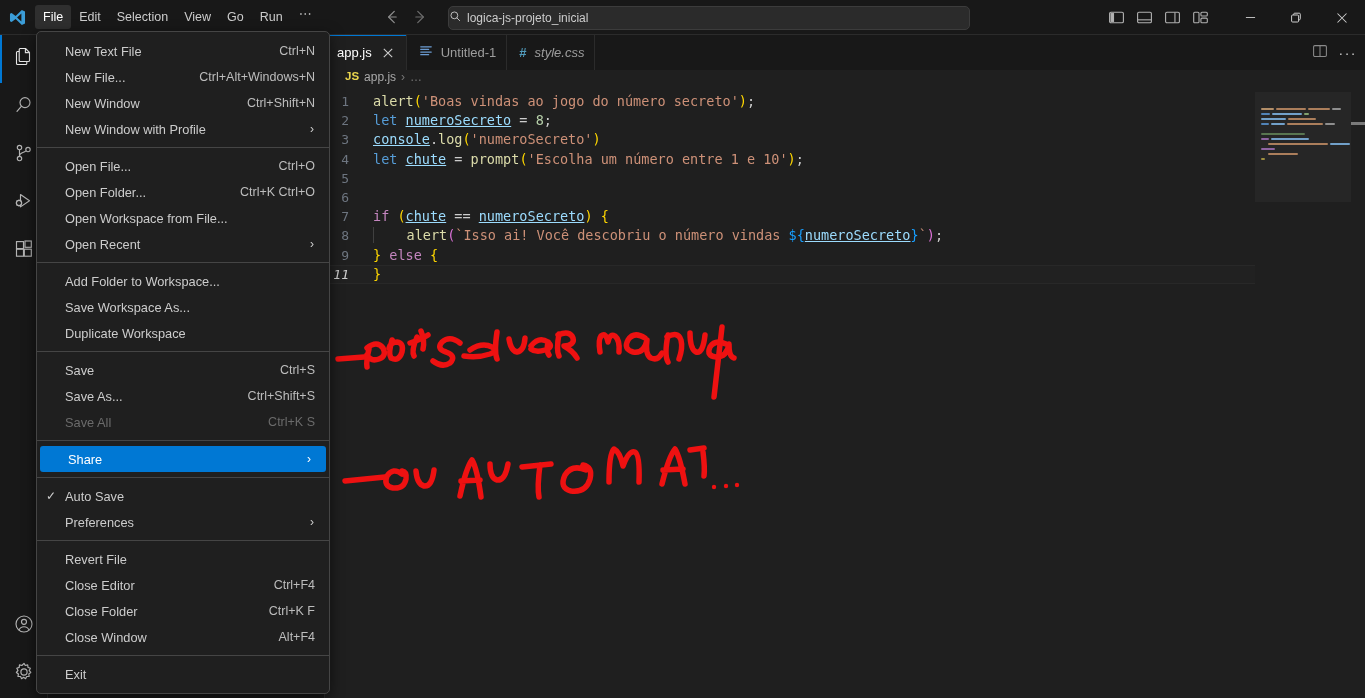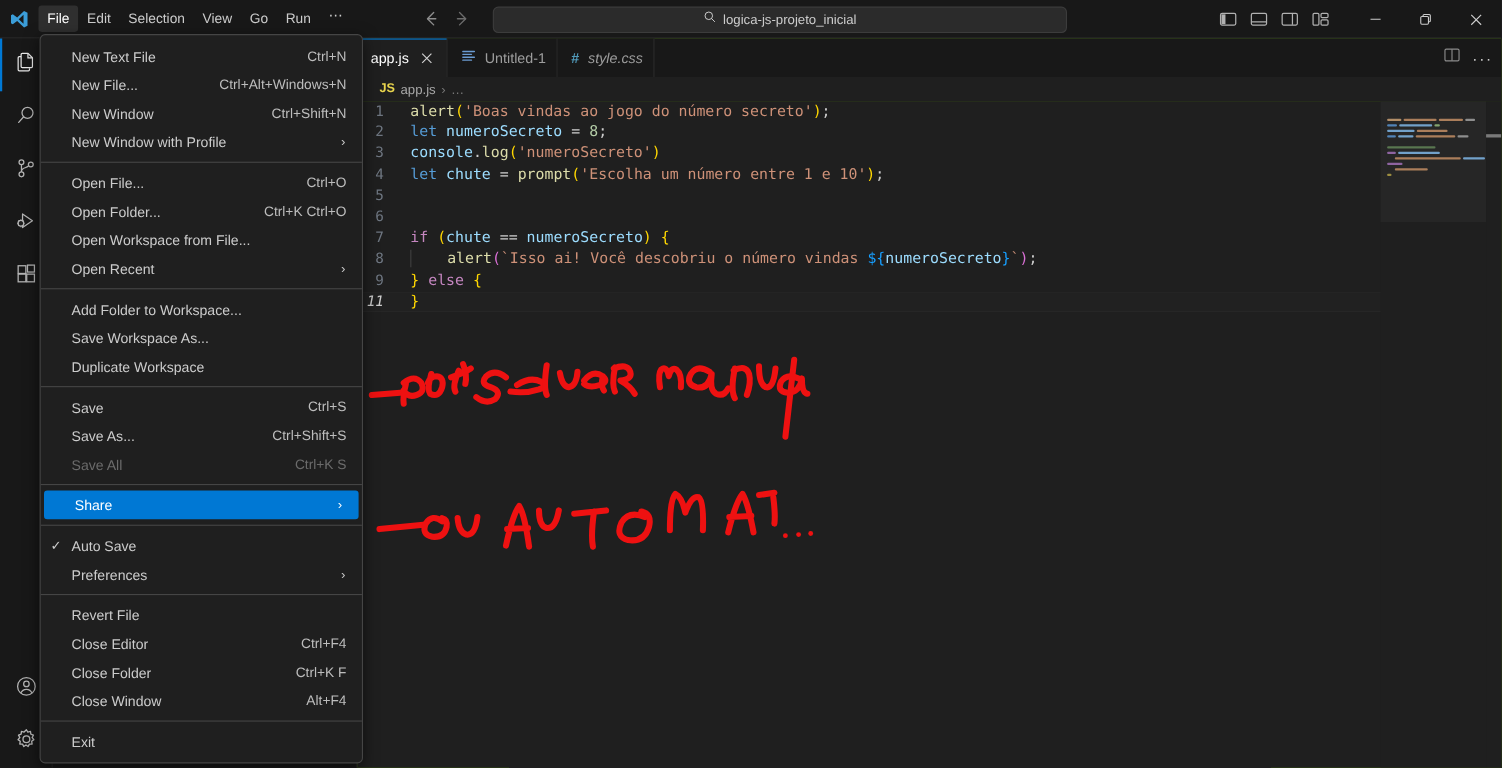--- a/index.html
+++ b/index.html
@@ -27,21 +27,21 @@
   }
   .menu-title.active { background: #2f2f2f; color: #ffffff; }
   .menu-title.dots { letter-spacing: 1px; font-size: 13px; padding-top: 1px;}
 
   .navbtns { display: flex; align-items: center; margin-left: 62px; gap: 10px; }
   .navarrow { width: 18px; height: 18px; opacity: .65; }
 
   .cmdcenter {
     position: absolute; left: 448px; top: 6px; width: 522px; height: 24px;
     background: #2b2b2b; border: 1px solid #3c3c3c; border-radius: 5px;
-    display: flex; align-items: center; justify-content: center; gap: 5px;
+    display: flex; align-items: center; gap: 5px;
   }
   .cmdcenter .label { font-size: 12px; color: #cccccc; }
 
   .winctl { position: absolute; right: 0; top: 0; height: 35px; display: flex; align-items: center; }
   .layout-icons { display: flex; align-items: center; gap: 11px; margin-right: 18px; }
   .layout-ico { width: 17px; height: 17px; opacity: .85; }
   .wbtn { width: 46px; height: 35px; display: flex; align-items: center; justify-content: center; }
 
   
   .activitybar {
@@ -80,21 +80,21 @@
   .tab.active::before {
     content: ''; position: absolute; top: 0; left: 0; right: 0; height: 1px; background: #0078d4;
   }
   .tab .ital { font-style: italic; }
   .tab-close { width: 16px; height: 16px; display: flex; align-items: center; justify-content: center; font-size: 14px; color: #cccccc; }
   .tabsbar-actions {
     position: absolute; right: 8px; top: 0; height: 35px; display: flex; align-items: center; gap: 11px;
   }
 
   .breadcrumb {
-    height: 22px; display: flex; align-items: center; gap: 5px;
+    height: 22px; display: flex; align-items: flex-start; gap: 5px;
     padding-left: 20px; font-size: 12px; color: #a9a9a9; background: #1f1f1f;
   }
   .bc-sep { color: #777; }
 
   .code-wrap { position: relative; height: 606px; background: #1f1f1f; overflow: hidden; }
   .code-lines {
     position: absolute; top: 0; left: 0; right: 0;
     font-family: "DejaVu Sans Mono", monospace; font-size: 13.5px; line-height: 19.2px;
   }
   .cline { display: flex; height: 19.2px; white-space: pre; }
@@ -102,21 +102,21 @@
   .lnum {
     width: 40px; min-width: 40px; text-align: right; padding-right: 16px;
     color: #6e7681; font-size: 13px;
   }
   .cline.active .lnum { color: #cccccc; font-style: italic; }
   .ctext { color: #cccccc; padding-left: 8px; }
   .indent-guide { border-left: 1px solid #404040; }
 
   .tk-kw   { color: #569cd6; }
   .tk-fn   { color: #dcdcaa; }
-  .tk-var  { color: #9cdcfe; }
+  .tk-var  { color: #9cdcfe; text-decoration: underline; }
   .tk-str  { color: #ce9178; }
   .tk-num  { color: #b5cea8; }
   .tk-cmt  { color: #6a9955; }
   .tk-pun  { color: #cccccc; }
   .tk-par  { color: #da70d6; }
   .tk-par2 { color: #179fff; }
   .tk-par3 { color: #ffd700; }
   .tk-ctl  { color: #c586c0; }
   .tk-op   { color: #cccccc; }
 

